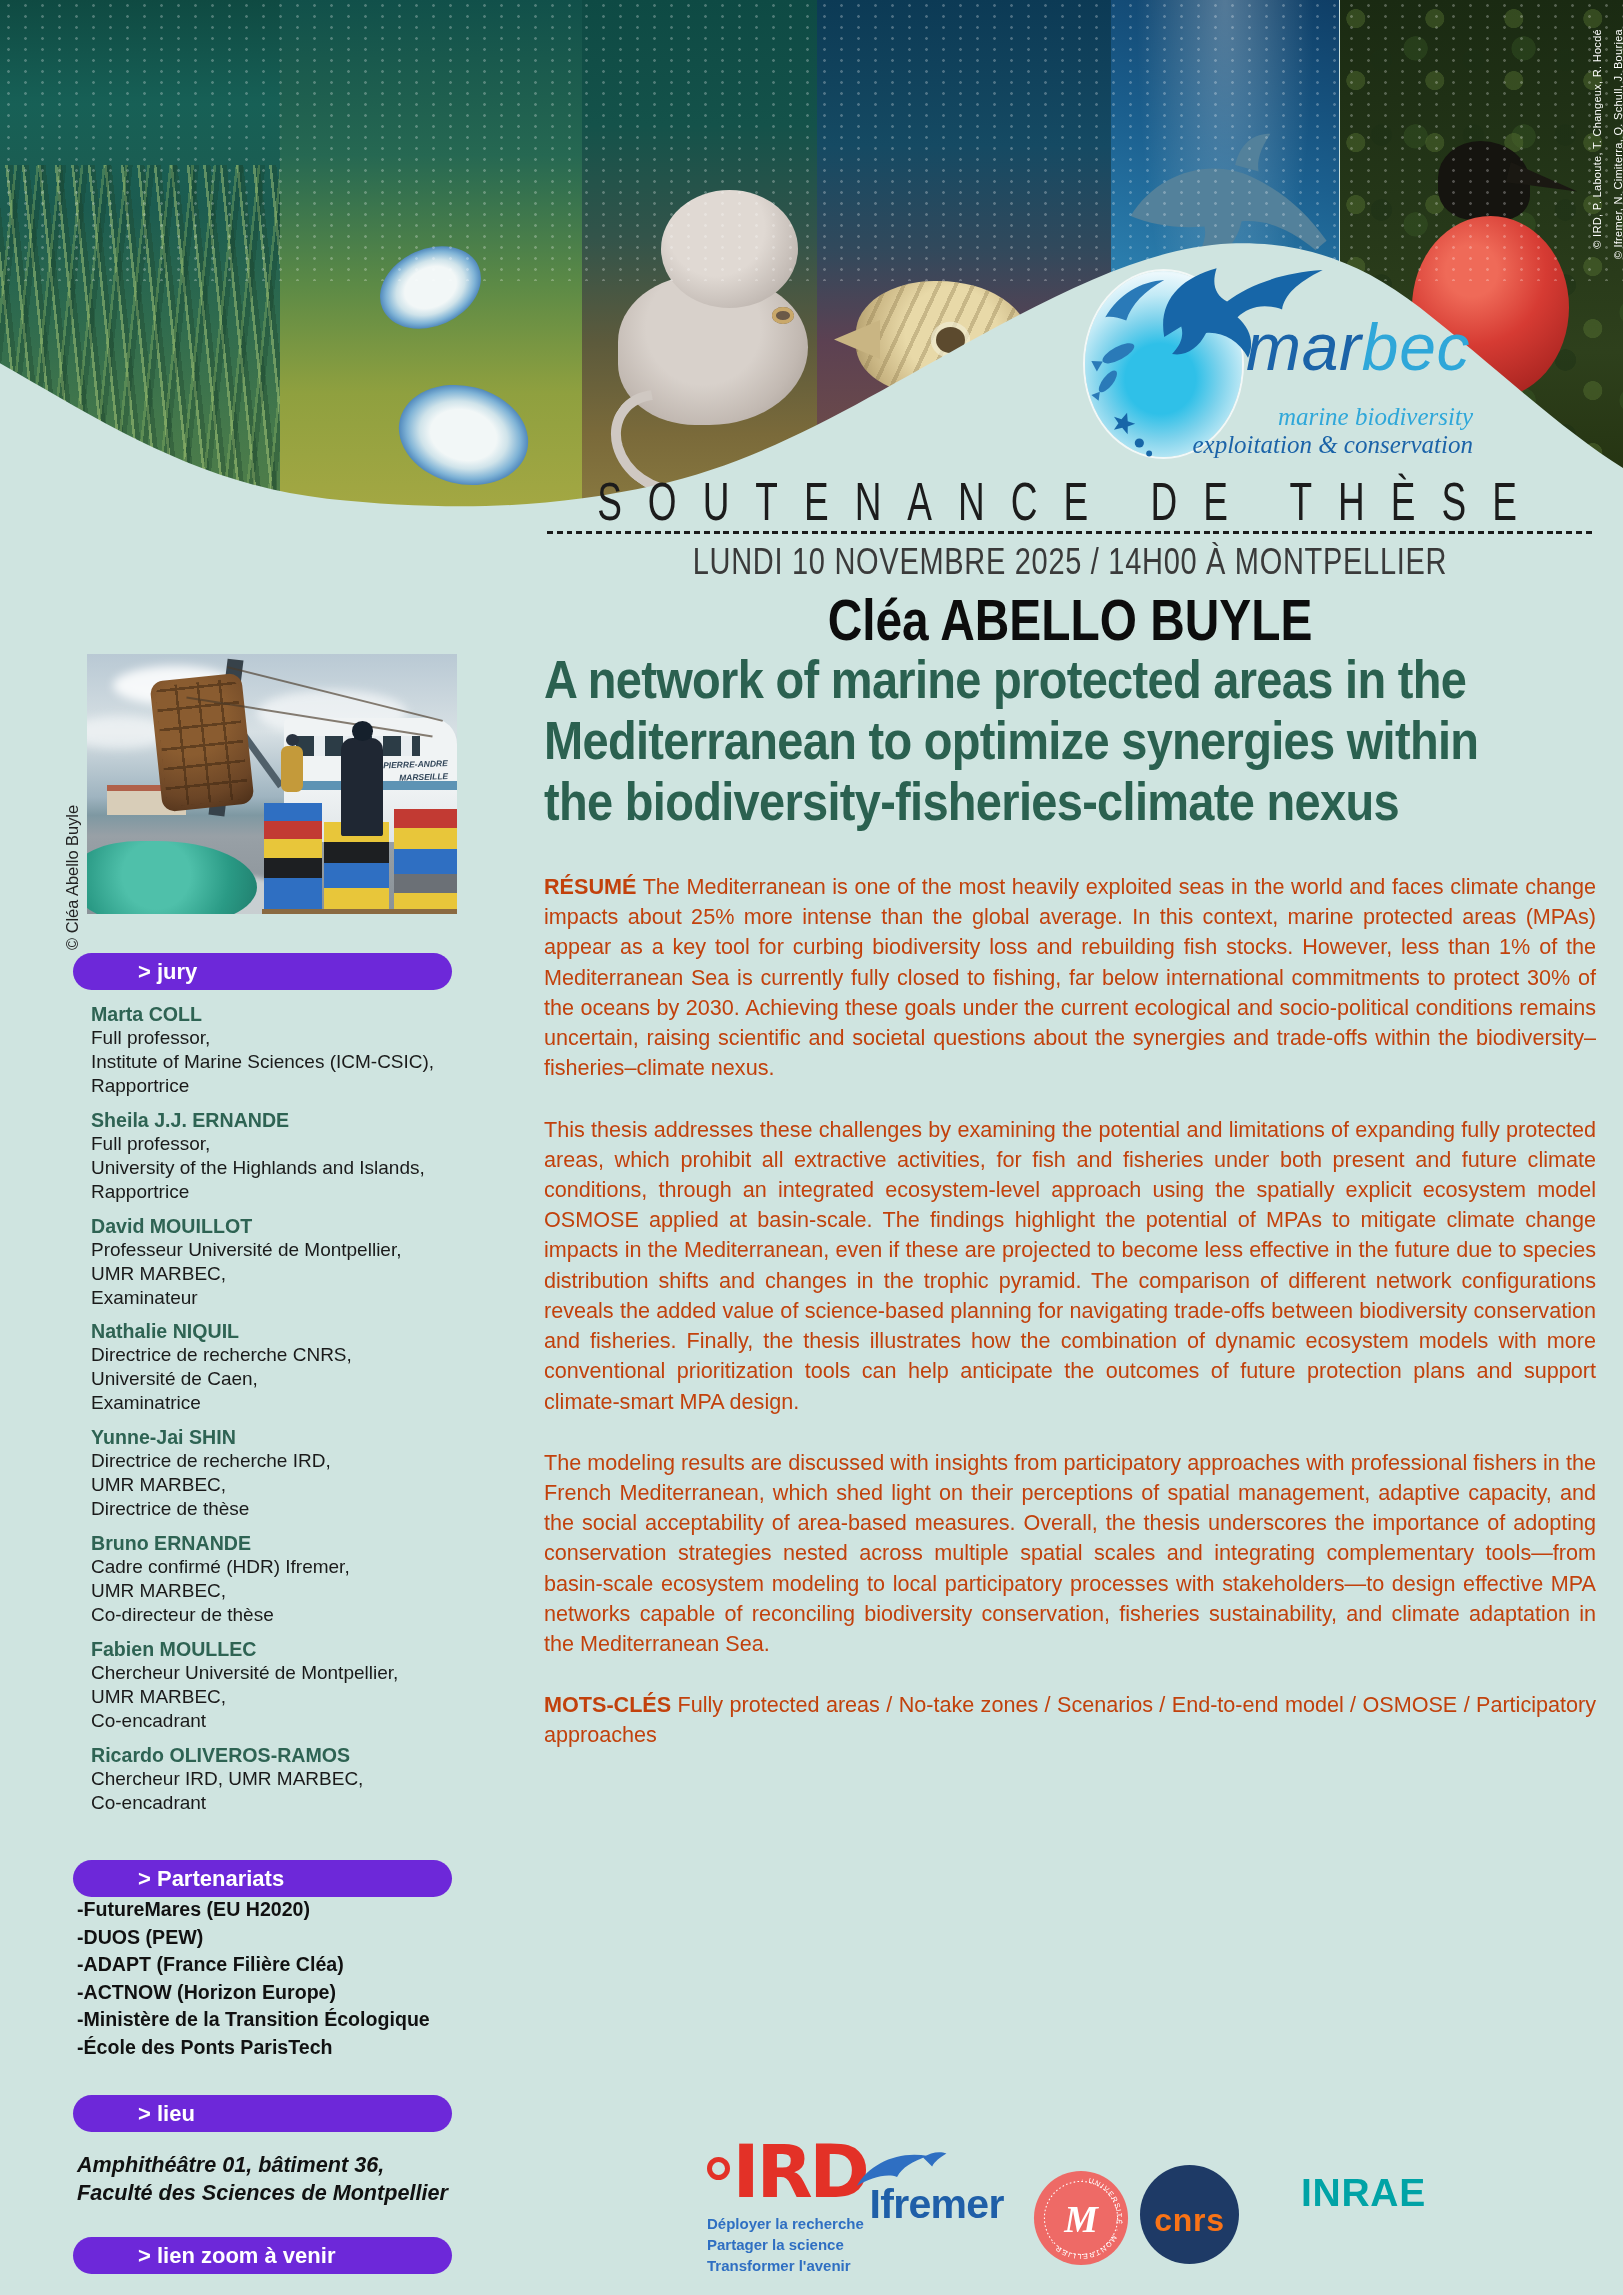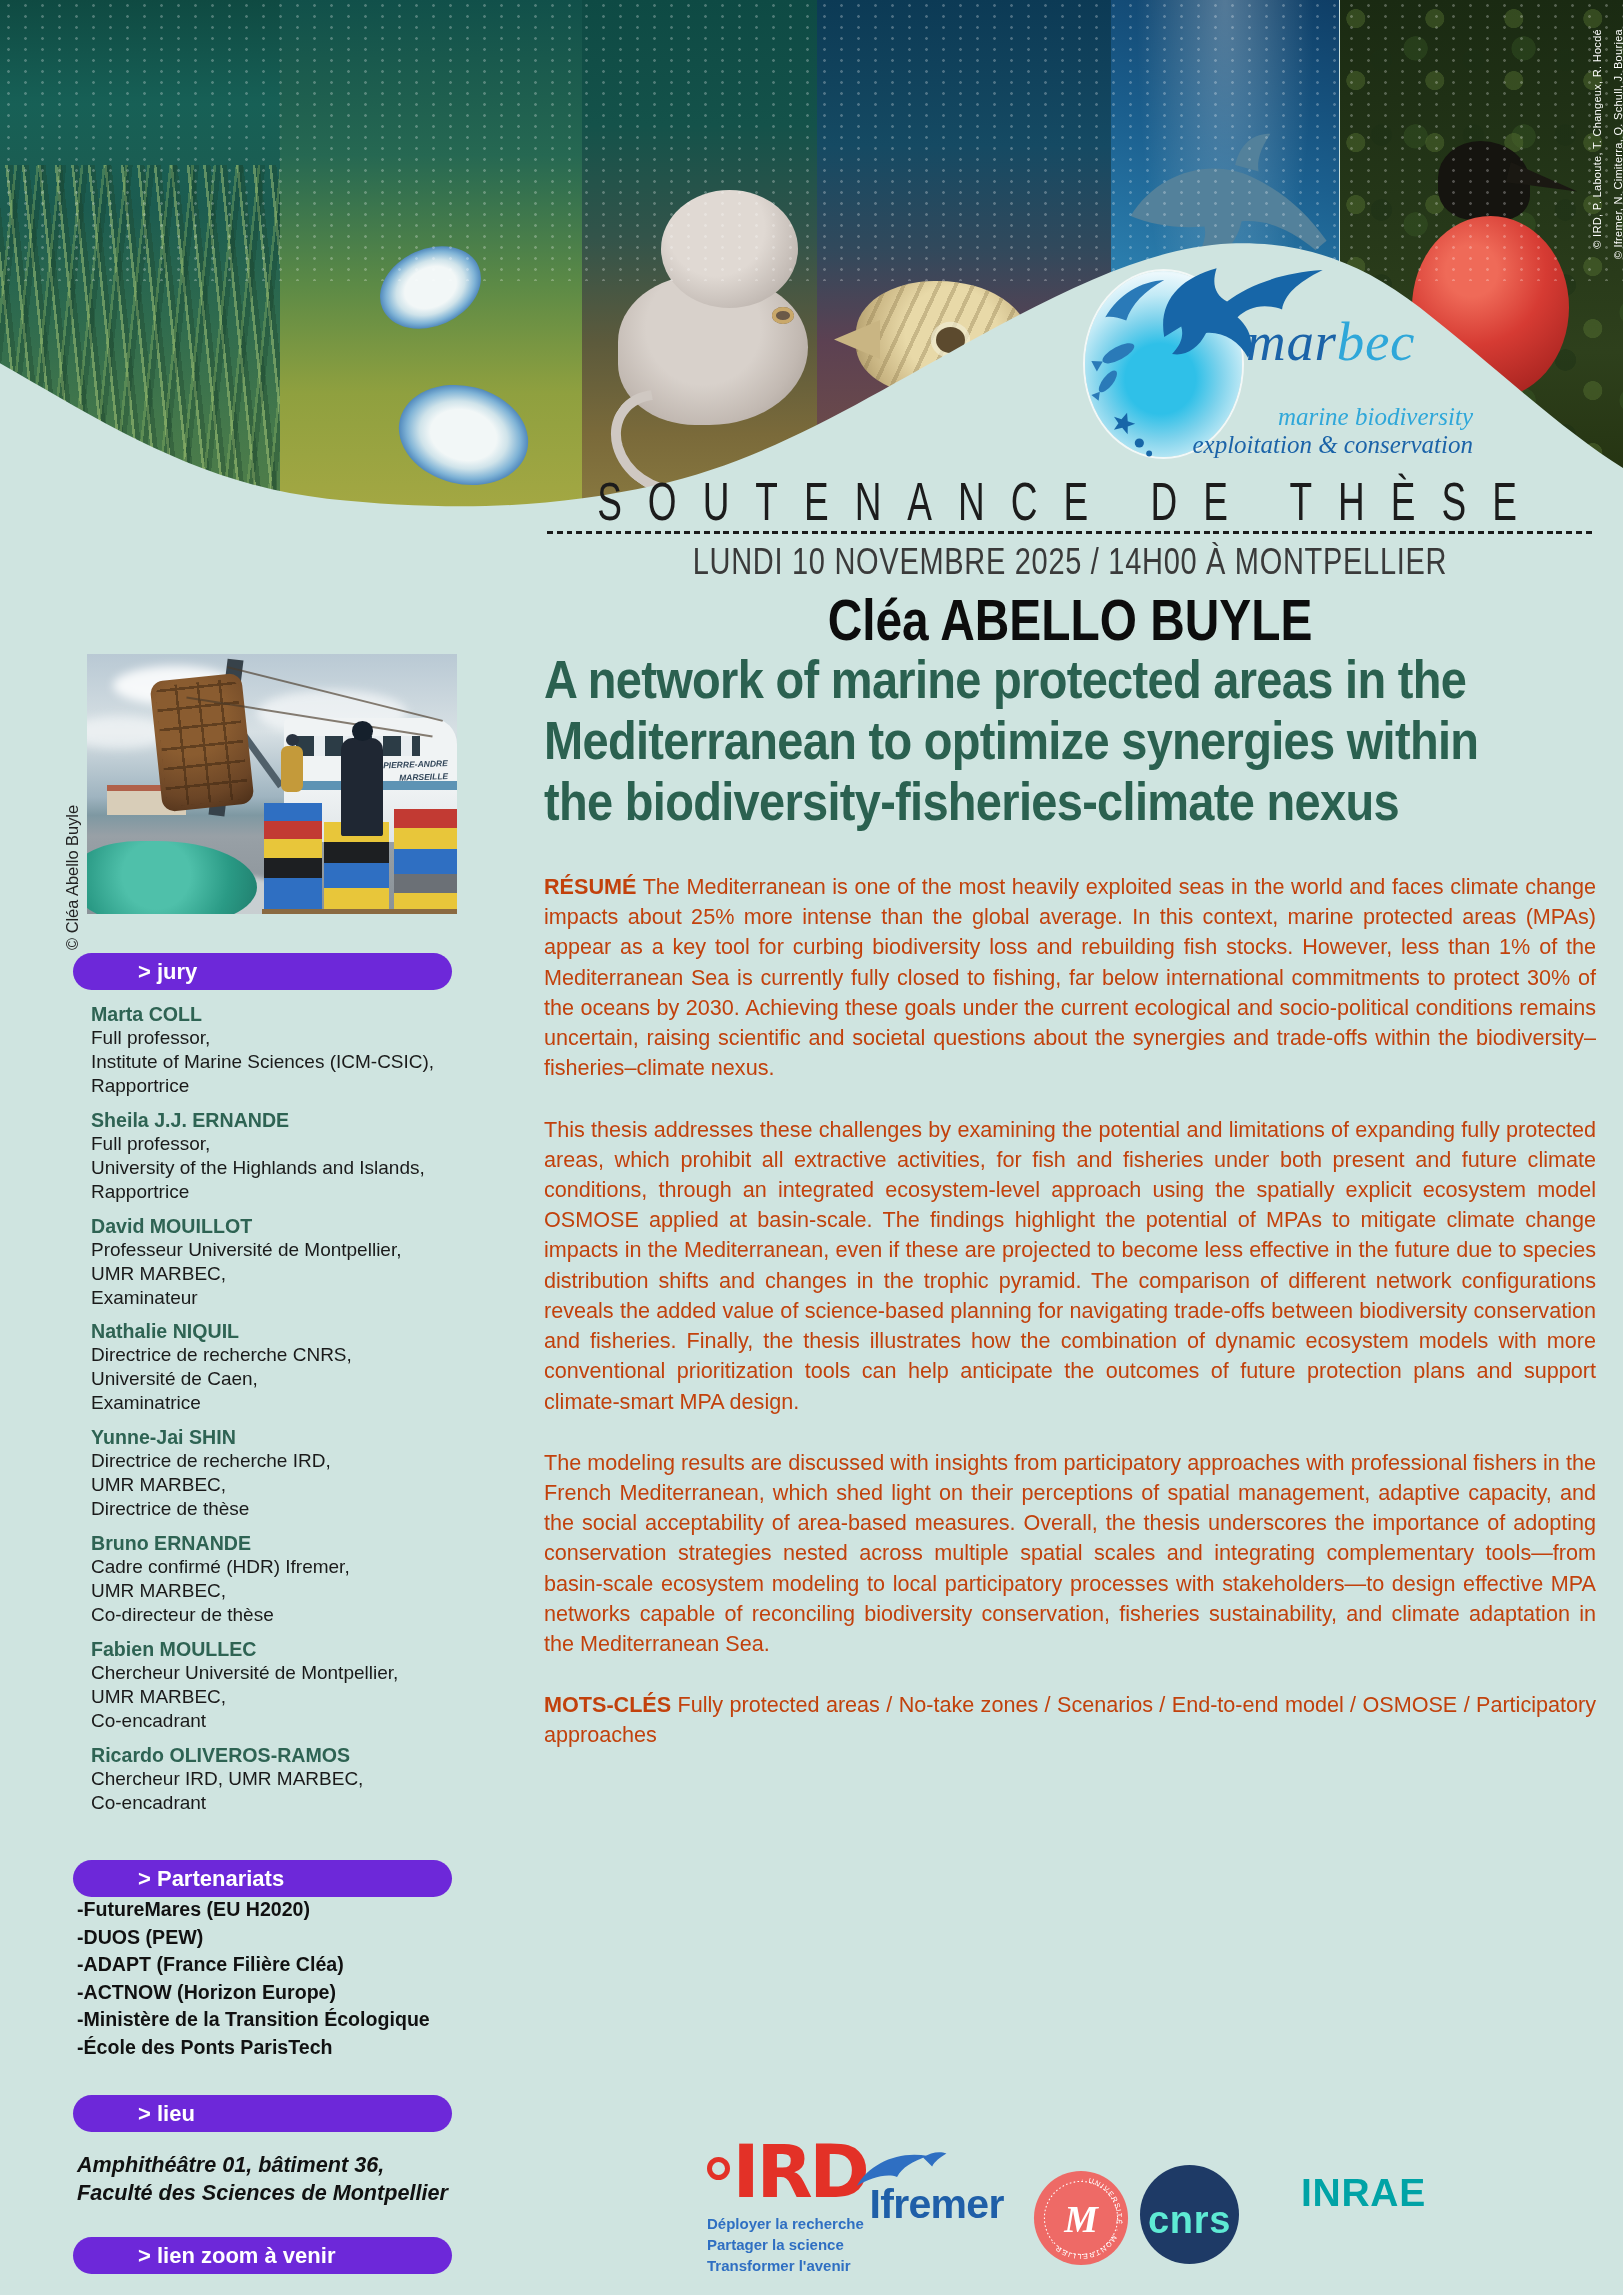--- a/index.html
+++ b/index.html
@@ -56,22 +56,22 @@
      clip-path:polygon(0 12%,100% 58%,0 88%);transform:rotate(14deg);}
   .sparkle{position:absolute;left:0;top:0;width:1624px;height:281px;opacity:.32;pointer-events:none;
      background-image:radial-gradient(circle,rgba(255,255,255,.8) 0 1px,transparent 1.7px);background-size:17px 11px;}
   .wave{position:absolute;left:0;top:0;width:1624px;height:517px;}
 
   
   .drop{position:absolute;left:1085px;top:271px;width:157px;height:186px;border-radius:50%;
      background:radial-gradient(circle at 48% 58%,#2fc0e8 0 26%,#7cd2ec 44%,#c2eaf6 62%,#ecf8fc 78%,#bfe4ef 92%,#9fd4e6 100%);
      box-shadow:0 0 0 2px rgba(255,255,255,.75);}
   .marbec-sil{position:absolute;left:1066px;top:232px;width:275px;height:236px;}
-  .marbec-word{position:absolute;left:1246px;top:314px;font-family:Liberation Serif, serif;font-style:italic;
-     font-size:55px;line-height:1;letter-spacing:0.7px;}
+  .marbec-word{position:absolute;left:1246px;top:314px;font-family:Liberation Sans, sans-serif;font-style:italic;
+     font-size:66px;line-height:1;letter-spacing:0.7px;}
   .mb-mar{color:#1b63a8;} .mb-bec{color:#2fa7d9;}
   .marbec-tag{position:absolute;left:1112px;top:403px;width:361px;text-align:right;
      font-family:"Liberation Serif",serif;font-style:italic;font-size:25px;line-height:1.12;}
   .tag1{color:#2fa7d9;} .tag2{color:#1b63a8;}
 
   .credit-v{position:absolute;font-size:11px;color:#ffffff;white-space:nowrap;
      transform:rotate(-90deg);transform-origin:top right;letter-spacing:0.3px;}
   .cv1{right:33px;top:29px;} .cv2{right:11.8px;top:29px;}
 
   
@@ -138,21 +138,21 @@
   .ird{position:absolute;left:707px;top:2139px;}
   .ird-mark{font-size:73px;font-weight:bold;color:#e33127;letter-spacing:-3.3px;line-height:.9;font-family:"DejaVu Sans",sans-serif;}
   .ird-ring{display:inline-block;width:13px;height:13px;border:5.2px solid #e33127;border-radius:50%;vertical-align:17px;margin-right:2.6px;}
   .ird-tag{margin-top:7.9px;font-size:15px;font-weight:bold;color:#2f6fc2;line-height:1.4;}
   .ifremer{position:absolute;left:850px;top:2147px;width:170px;}
   .ifr-text{position:absolute;left:19.6px;top:34px;font-size:41px;font-weight:bold;color:#1f5fa8;letter-spacing:-0.7px;}
   .ifr-svg{position:absolute;left:0;top:0;}
   .um-seal{position:absolute;left:1032px;top:2169px;}
   .cnrs{position:absolute;left:1140px;top:2165px;width:99px;height:99px;border-radius:50%;background:#1e3a66;
      display:flex;align-items:center;justify-content:center;}
-  .cnrs span{color:#5eead4;font-size:38px;font-weight:bold;letter-spacing:0.7px;margin-top:12px;}
+  .cnrs span{color:#f97316;font-size:32px;font-weight:bold;letter-spacing:0.7px;margin-top:12px;}
   .inrae{position:absolute;left:1294px;top:2171px;font-size:39px;font-weight:bold;color:#00a3a6;letter-spacing:0.7px;margin-left:7px;}
 </style>
 </head>
 <body>
 
 <div class="page">
 
   <div class="banner">
     <div class="panel p-seagrass">
       <div class="blades"></div>

